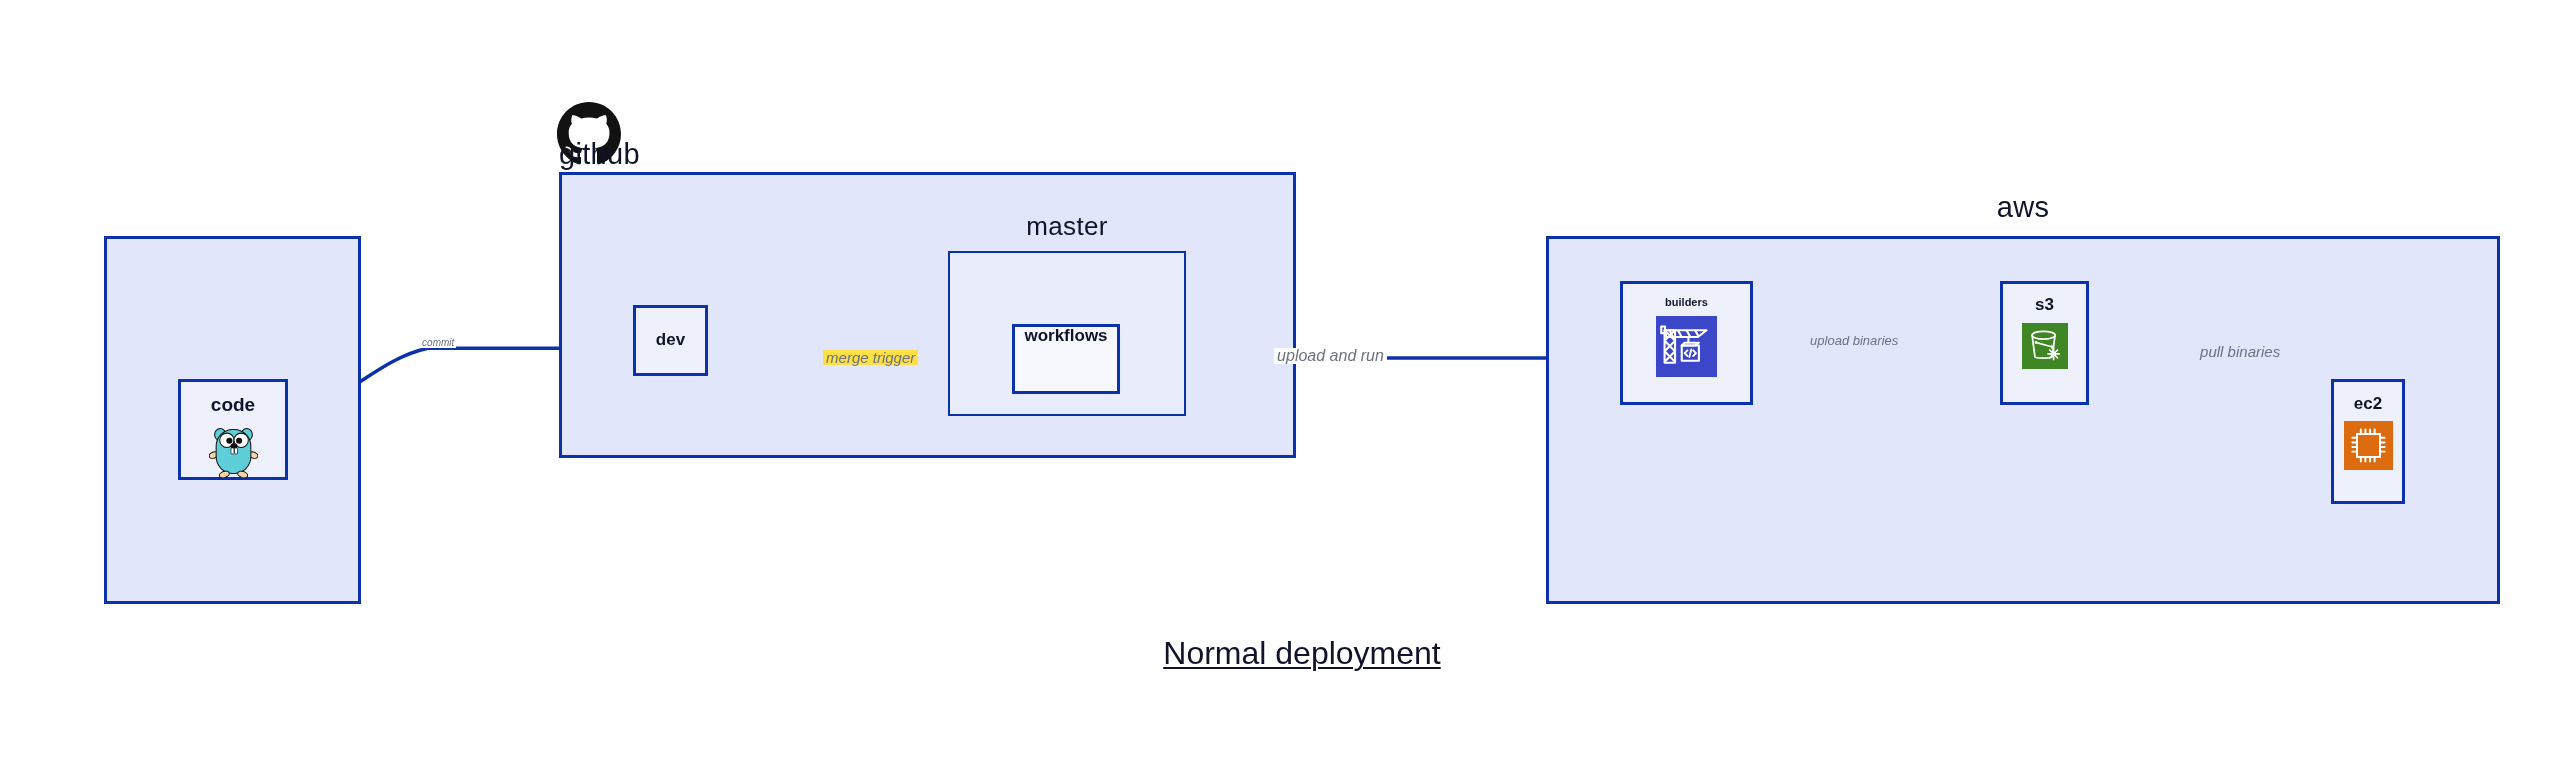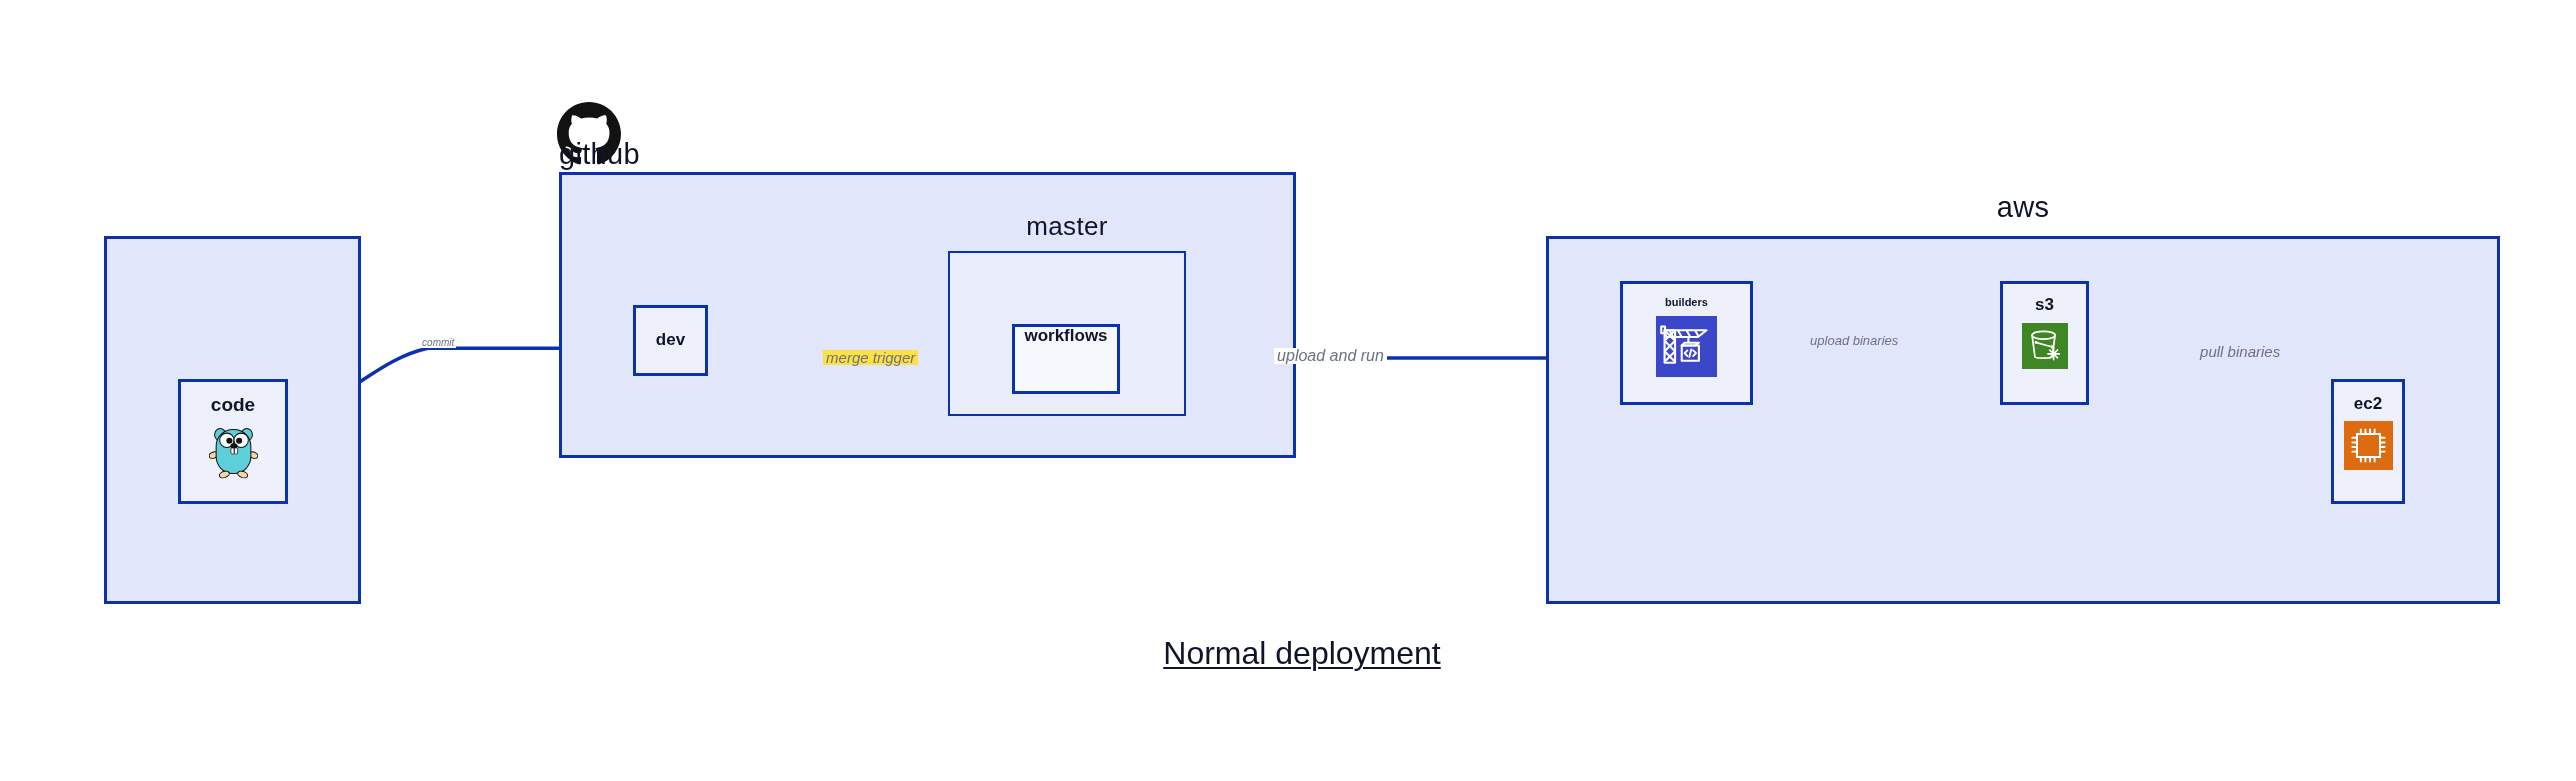--- a/index.html
+++ b/index.html
@@ -115,21 +115,21 @@
 
     <path d="M 3400 668 L 3893 668" fill="none" stroke="#0c31ad" stroke-width="7" marker-end="url(#arrow)"></path>
 
     <path d="M 4070 668 C 4190 660 4240 690 4330 760 C 4410 820 4470 850 4518 858" fill="none" stroke="#0c31ad" stroke-width="7" marker-end="url(#arrow)"></path>
   </svg>
 
 
   <div class="group" style="left:104px; top:236px; width:257px; height:368px;">
   </div>
 
-  <div class="node" style="left:178px; top:379px; width:110px; height:125px;">
+  <div class="node" style="left:178px; top:379px; width:110px; height:101px;">
     <div class="node-label" style="font-size:19px; margin-top:13.4px;">code</div>
     <div class="node-icon" style="margin-top:8.2px;">
       <svg width="49" height="57" viewBox="0 0 96 110">
 
         <ellipse cx="22" cy="22" rx="11" ry="12" fill="#5ecfd8" stroke="#111" stroke-width="2"></ellipse>
         <ellipse cx="74" cy="22" rx="11" ry="12" fill="#5ecfd8" stroke="#111" stroke-width="2"></ellipse>
 
         <ellipse cx="9" cy="62" rx="9" ry="6" fill="#f5d6a8" stroke="#111" stroke-width="2" transform="rotate(-20 9 62)"></ellipse>
         <ellipse cx="87" cy="62" rx="9" ry="6" fill="#f5d6a8" stroke="#111" stroke-width="2" transform="rotate(20 87 62)"></ellipse>
 

